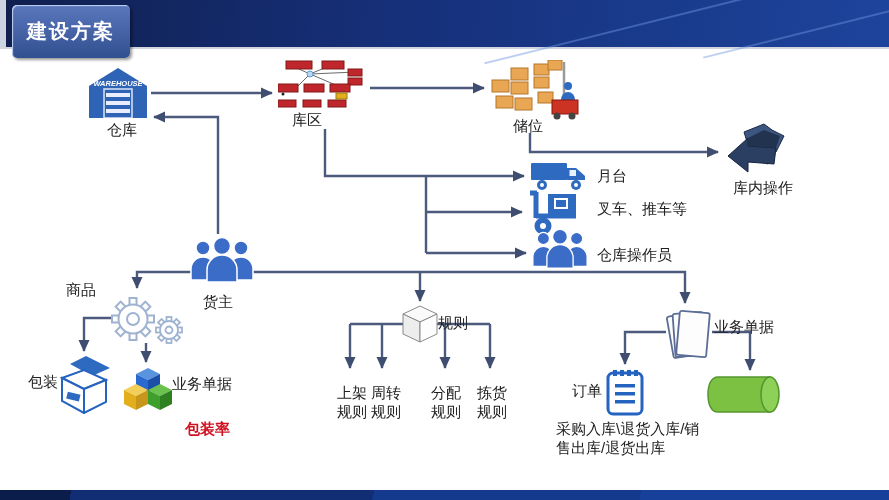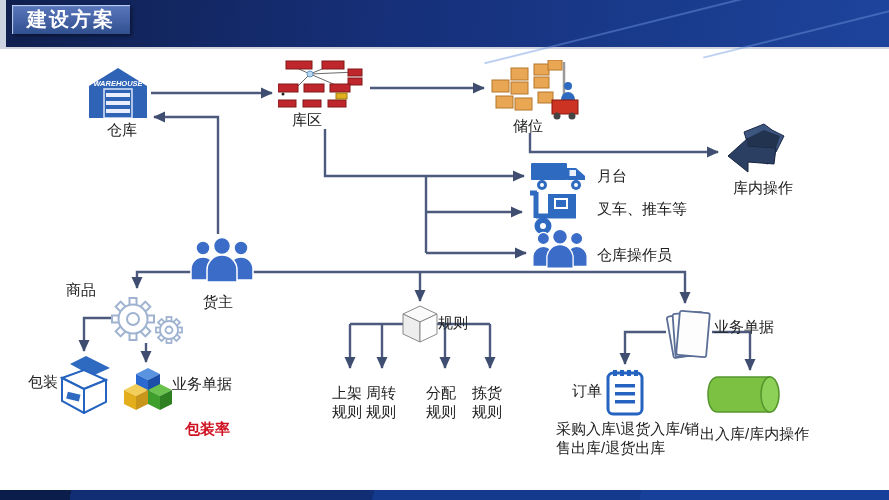--- a/index.html
+++ b/index.html
@@ -4,33 +4,33 @@
 <style>
   html,body{margin:0;padding:0;background:#e8e8e8;}
   .slide{position:relative;width:889px;height:500px;background:#ffffff;overflow:hidden;
          font-family:"Liberation Sans","DejaVu Sans",sans-serif;}
   
   .header{position:absolute;left:0;top:0;width:889px;height:47px;
           background:linear-gradient(95deg,#101f4e 0%,#16307a 45%,#1d449c 100%);
           border-bottom:2px solid #cfd4df;}
   .header-edge{position:absolute;left:0;top:0;width:6px;height:47px;background:#cdd3e0;}
   .streak{position:absolute;height:1.5px;background:rgba(110,150,225,.45);transform:rotate(-14deg);}
-  .badge{position:absolute;left:12px;top:5px;padding:1px 15px;font-size:20px;font-weight:bold;color:#fff;
-         background:linear-gradient(180deg,#5a77bd,#31508f);border-radius:0;letter-spacing:2px;
+  .badge{position:absolute;left:12px;top:5px;padding:13px 15px;font-size:20px;font-weight:bold;color:#fff;
+         background:linear-gradient(180deg,#5a77bd,#31508f);border-radius:5px;letter-spacing:2px;
          box-shadow:inset 1px 1px 1px rgba(205,220,248,.95),2px 2px 3px rgba(0,0,0,.4);}
   .title{position:absolute;left:152px;top:0;height:47px;line-height:47px;font-size:23px;font-weight:bold;
          color:#ffffff;letter-spacing:1.5px;text-shadow:1px 2px 2px rgba(0,0,0,.5);}
   
   .footer{position:absolute;left:0;bottom:0;width:889px;height:10px;
           background:linear-gradient(100deg,#0b1d4a 0%,#0b1d4a 8%,#112e74 8%,#112e74 42%,#143a8e 42%,#143a8e 72%,#17409a 72%);}
   
   .lines{position:absolute;left:0;top:0;}
   .icon{position:absolute;}
   .label{position:absolute;font-size:15px;color:#222;white-space:pre-line;line-height:19px;}
-  .label-c{text-align:left;width:40px;}
+  .label-c{text-align:center;width:40px;}
   .red{color:#cf1322;font-weight:bold;margin-left:47px;}
 </style>
 </head>
 <body>
 
 <div class="slide">
 
   <div class="header">
     <div class="header-edge"></div>
     <div class="streak" style="left:480px;top:26px;width:300px"></div>
@@ -259,16 +259,15 @@
     <rect x="9" y="32" width="20" height="3.5" fill="#2563c0"></rect>
   </svg>
   <div class="label" style="left:572px;top:381px">订单</div>
   <div class="label" style="left:556px;top:419px">采购入库\退货入库/销
 售出库/退货出库</div>
 
   <svg class="icon" style="left:706px;top:374px" width="76" height="42" viewBox="0 0 76 42">
     <path d="M64,3 H12 C5,3 2,11 2,20.5 C2,30 5,38 12,38 H64 Z" fill="#7cc142" stroke="#55962e" stroke-width="1.5"></path>
     <ellipse cx="64" cy="20.5" rx="9" ry="17.5" fill="#8ed158" stroke="#55962e" stroke-width="1.5"></ellipse>
   </svg>
-  <div class="label" style="left:700px;top:424px">出入库/库内操作</div>
 
   <div class="footer"></div>
 </div>
 
 </body></html>

